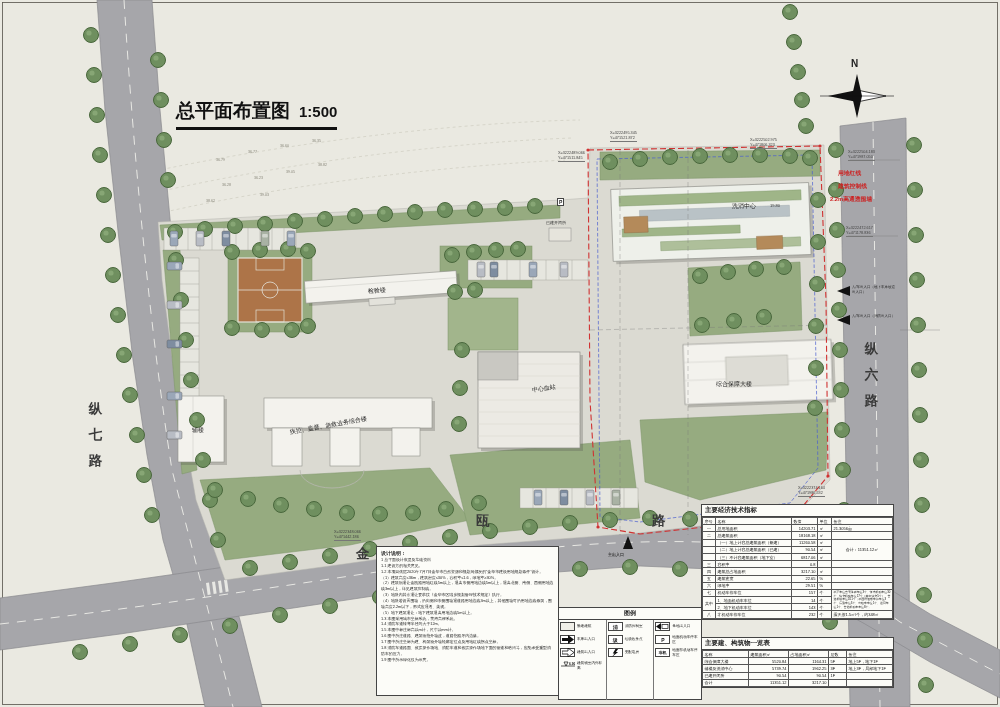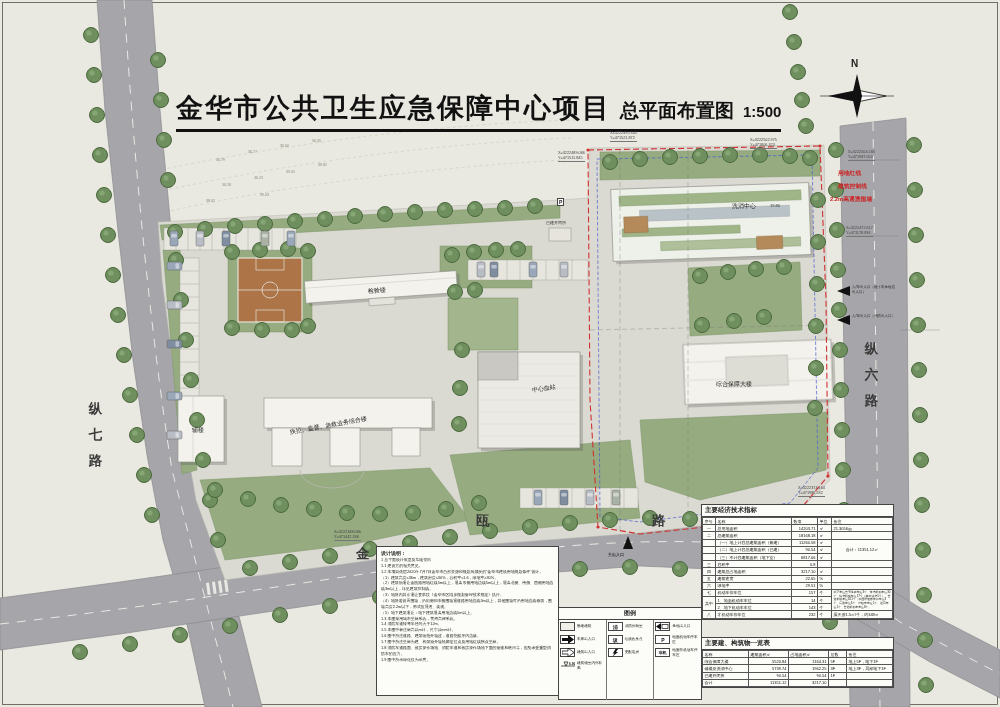--- a/index.html
+++ b/index.html
@@ -388,21 +388,20 @@
       <use href="#car" x="586" y="490" color="#b8bcc4"></use>
       <use href="#car" x="612" y="490" color="#a9b2a4"></use>
       <use href="#car" x="182" y="262" color="#9aa7b8" transform="rotate(90 182 262)"></use>
       <use href="#car" x="182" y="301" color="#b8bcc4" transform="rotate(90 182 301)"></use>
       <use href="#car" x="182" y="340" color="#7e8da0" transform="rotate(90 182 340)"></use>
       <use href="#car" x="182" y="392" color="#9aa7b8" transform="rotate(90 182 392)"></use>
       <use href="#car" x="182" y="431" color="#b8bcc4" transform="rotate(90 182 431)"></use>
     </svg>
 
   <div class="title-row">
-    <span class="t-main">金华市公共卫生应急保障中心项目</span>
     <span class="t-sub">总平面布置图</span>
     <span class="t-scale">1:500</span>
   </div>
 
   <div class="abs" style="left:851px;top:58px;font-size:10px;font-weight:bold;">N</div>
 
   <div class="road-v" style="left:86px;top:390px;">纵七路</div>
   <div class="road-v" style="left:862px;top:330px;">纵六路</div>
   <div class="road-ch" style="left:356px;top:545px;">金</div>
   <div class="road-ch" style="left:476px;top:512px;">瓯</div>

